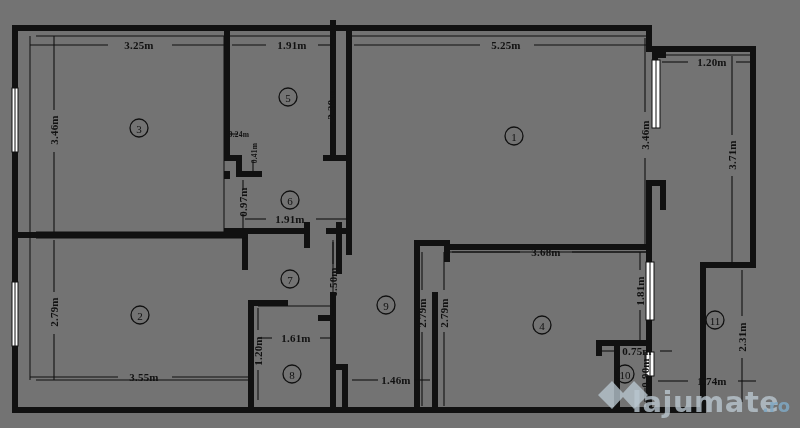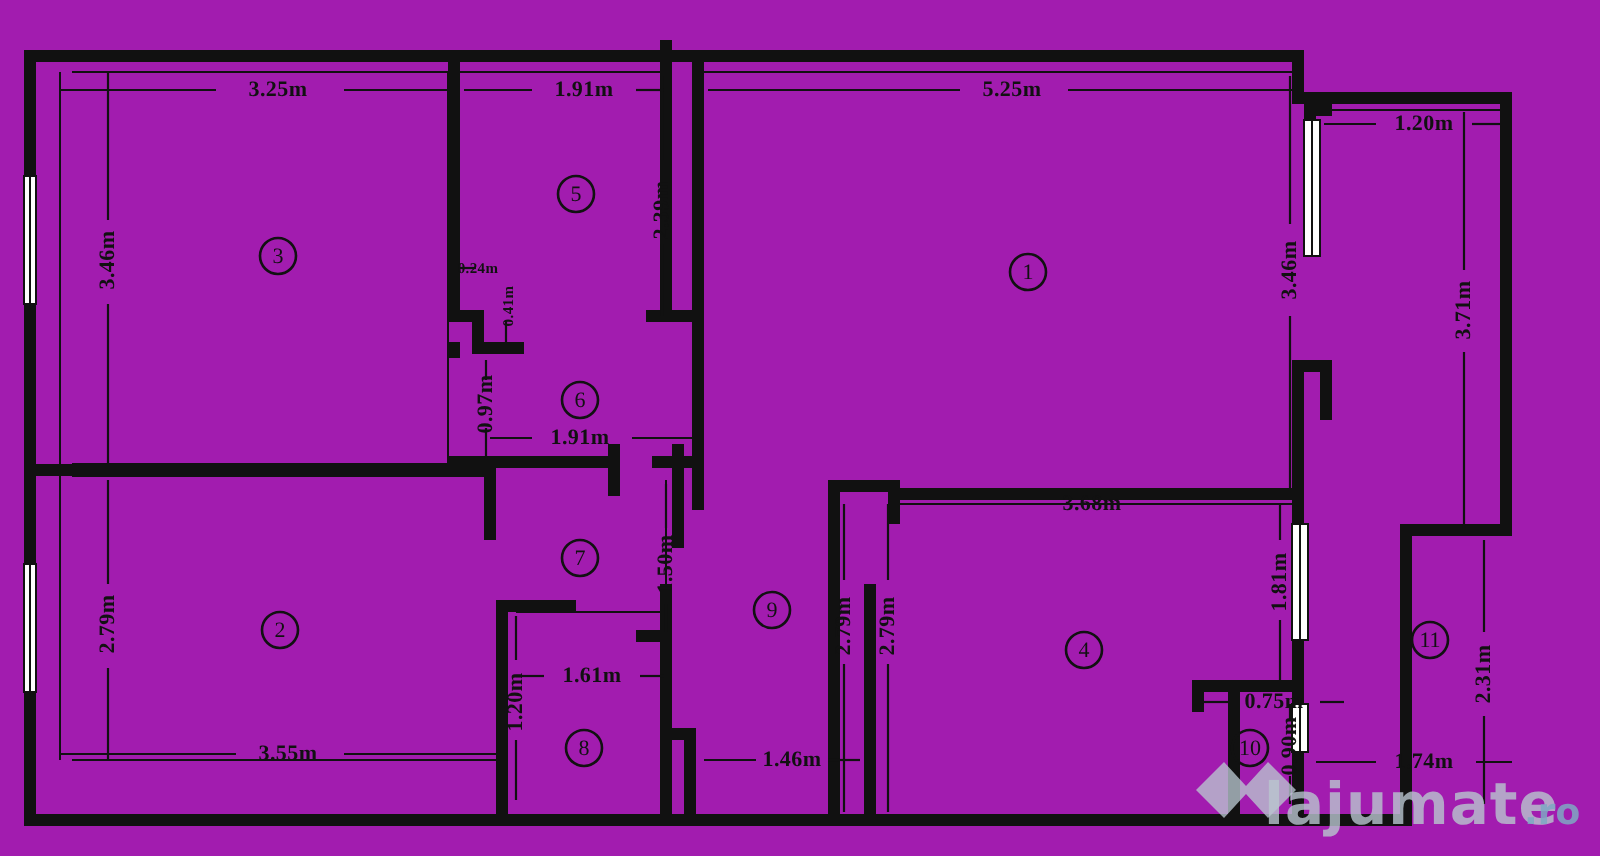--- a/index.html
+++ b/index.html
@@ -7,21 +7,21 @@
     padding: 0;
     background: #ffffff;
   }
   body {
     font-family: "Liberation Serif", "DejaVu Serif", serif;
   }
   #plan-root {
     position: relative;
     width: 800px;
     height: 428px;
-    background: #a21caf;
+    background: #737373;
     overflow: hidden;
   }
   #plan-svg {
     position: absolute;
     left: 0;
     top: 0;
     width: 800px;
     height: 428px;
     display: block;
   }

